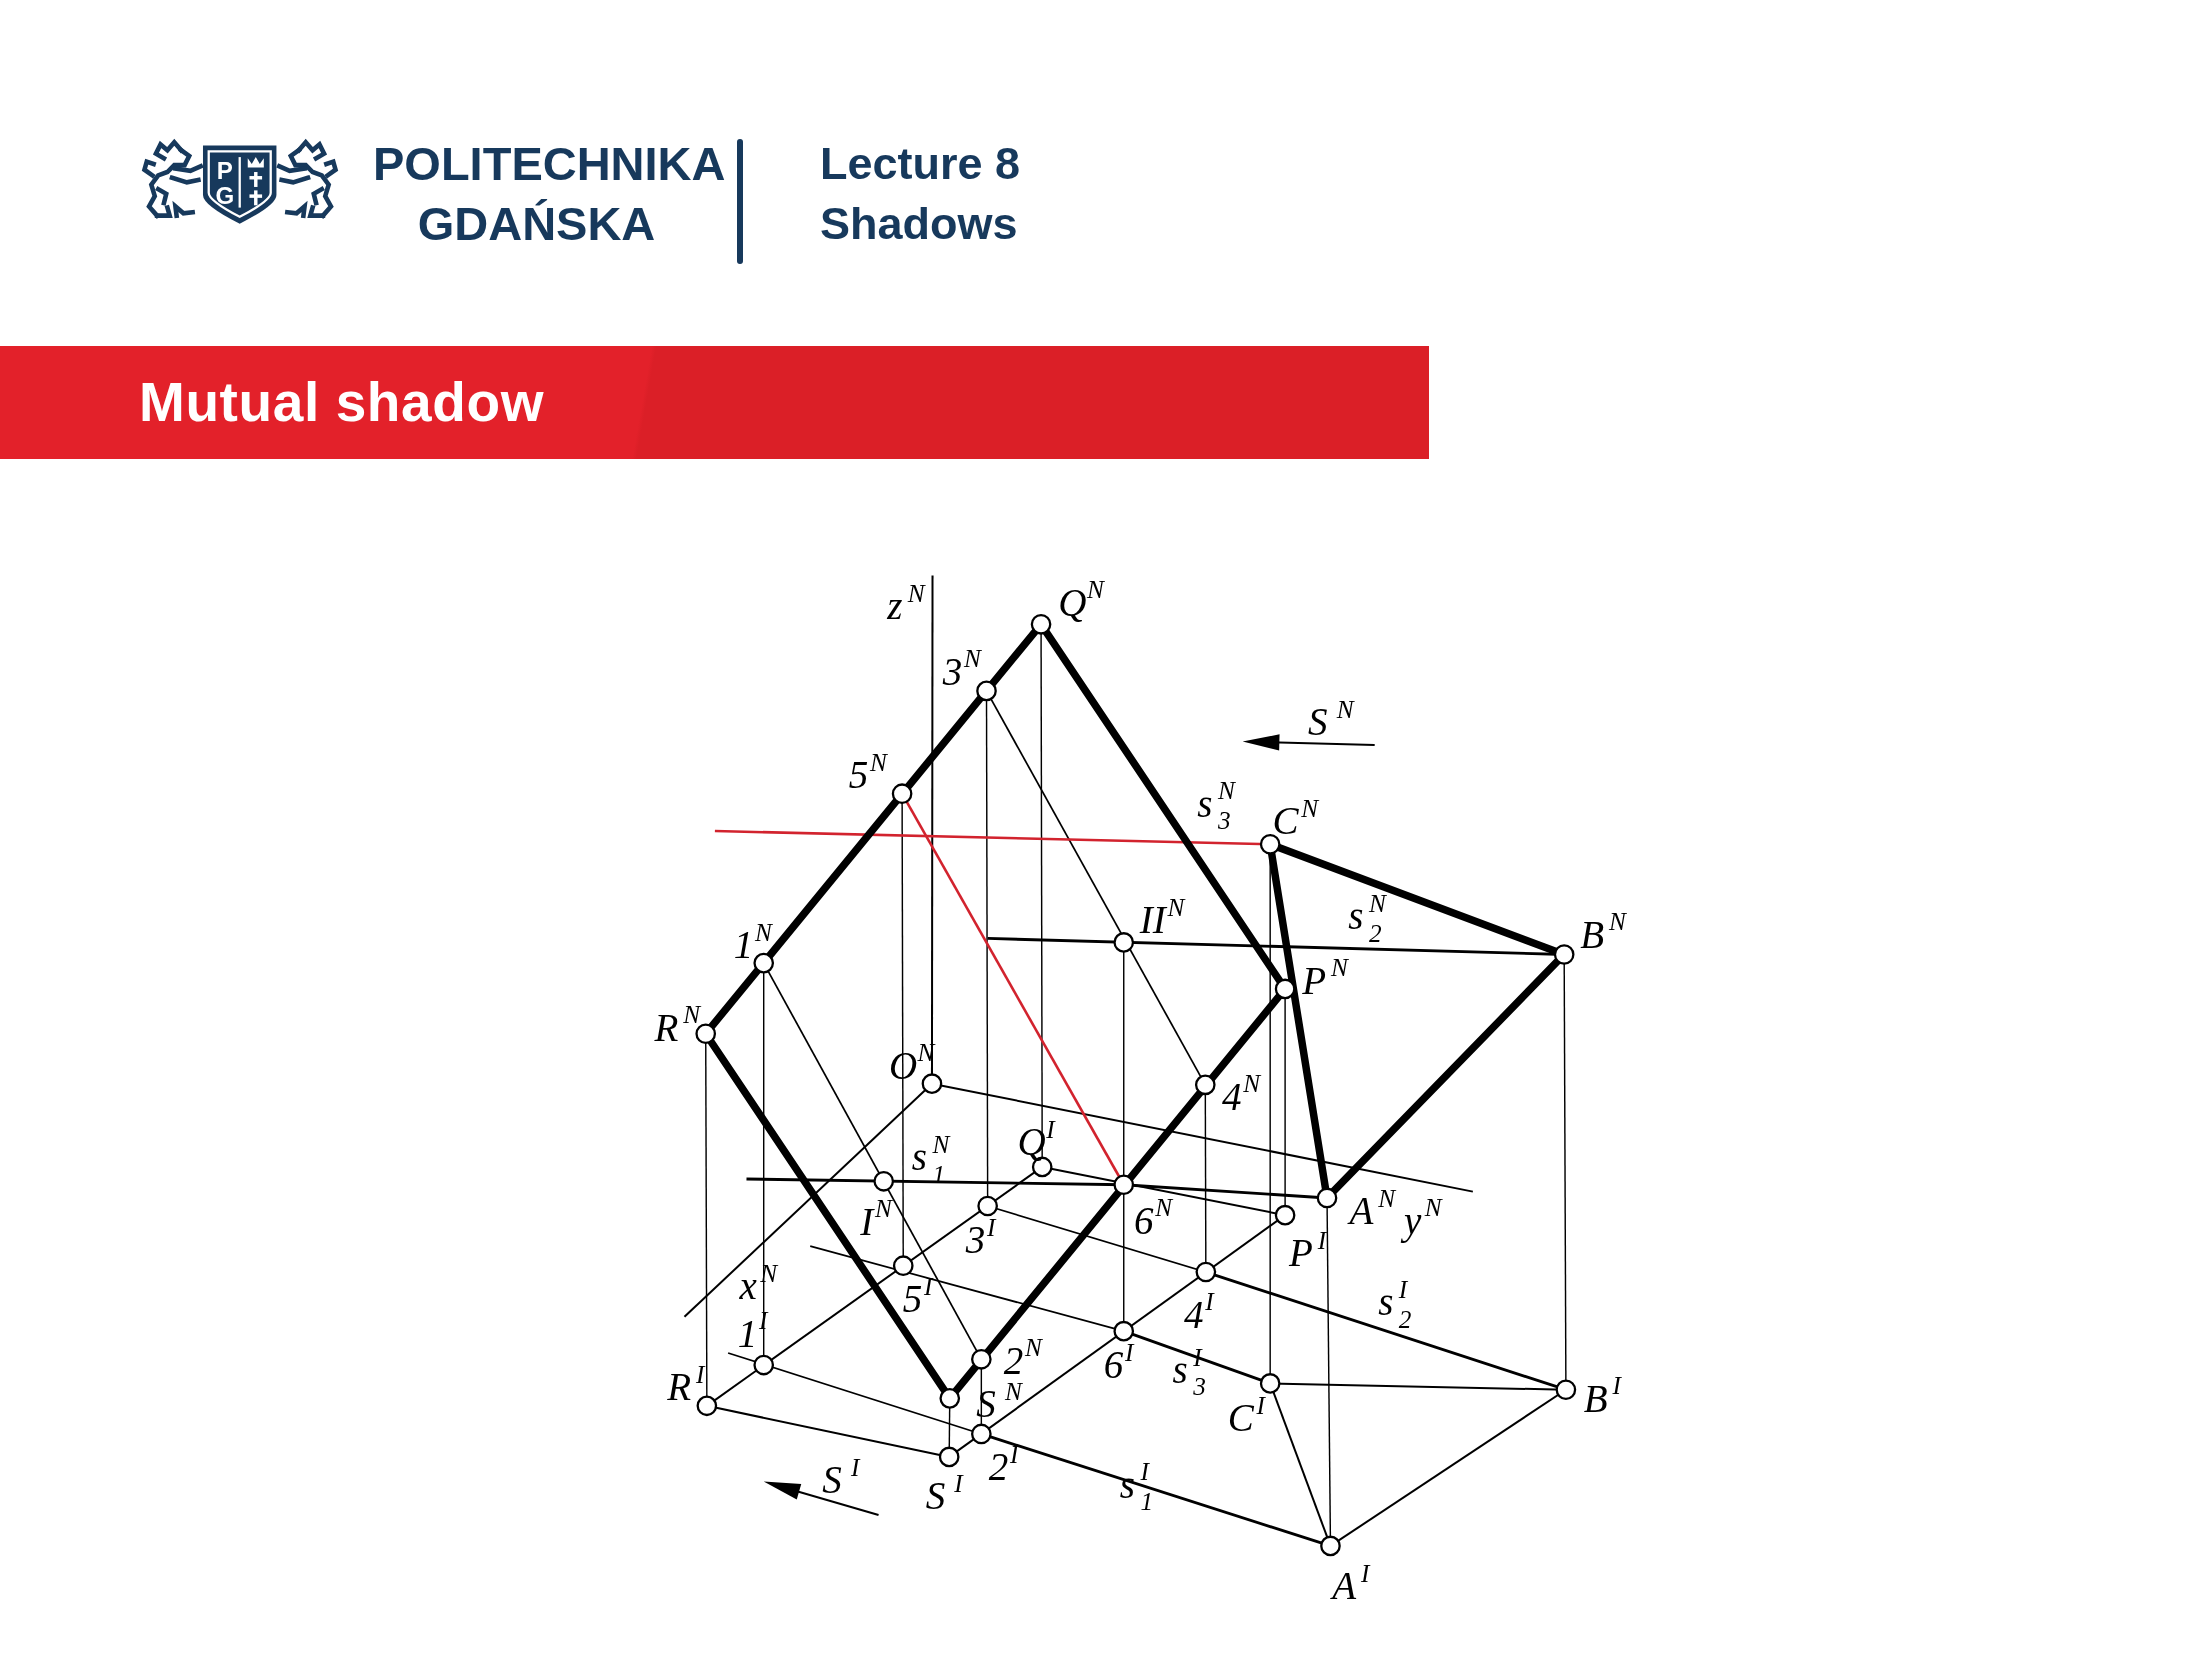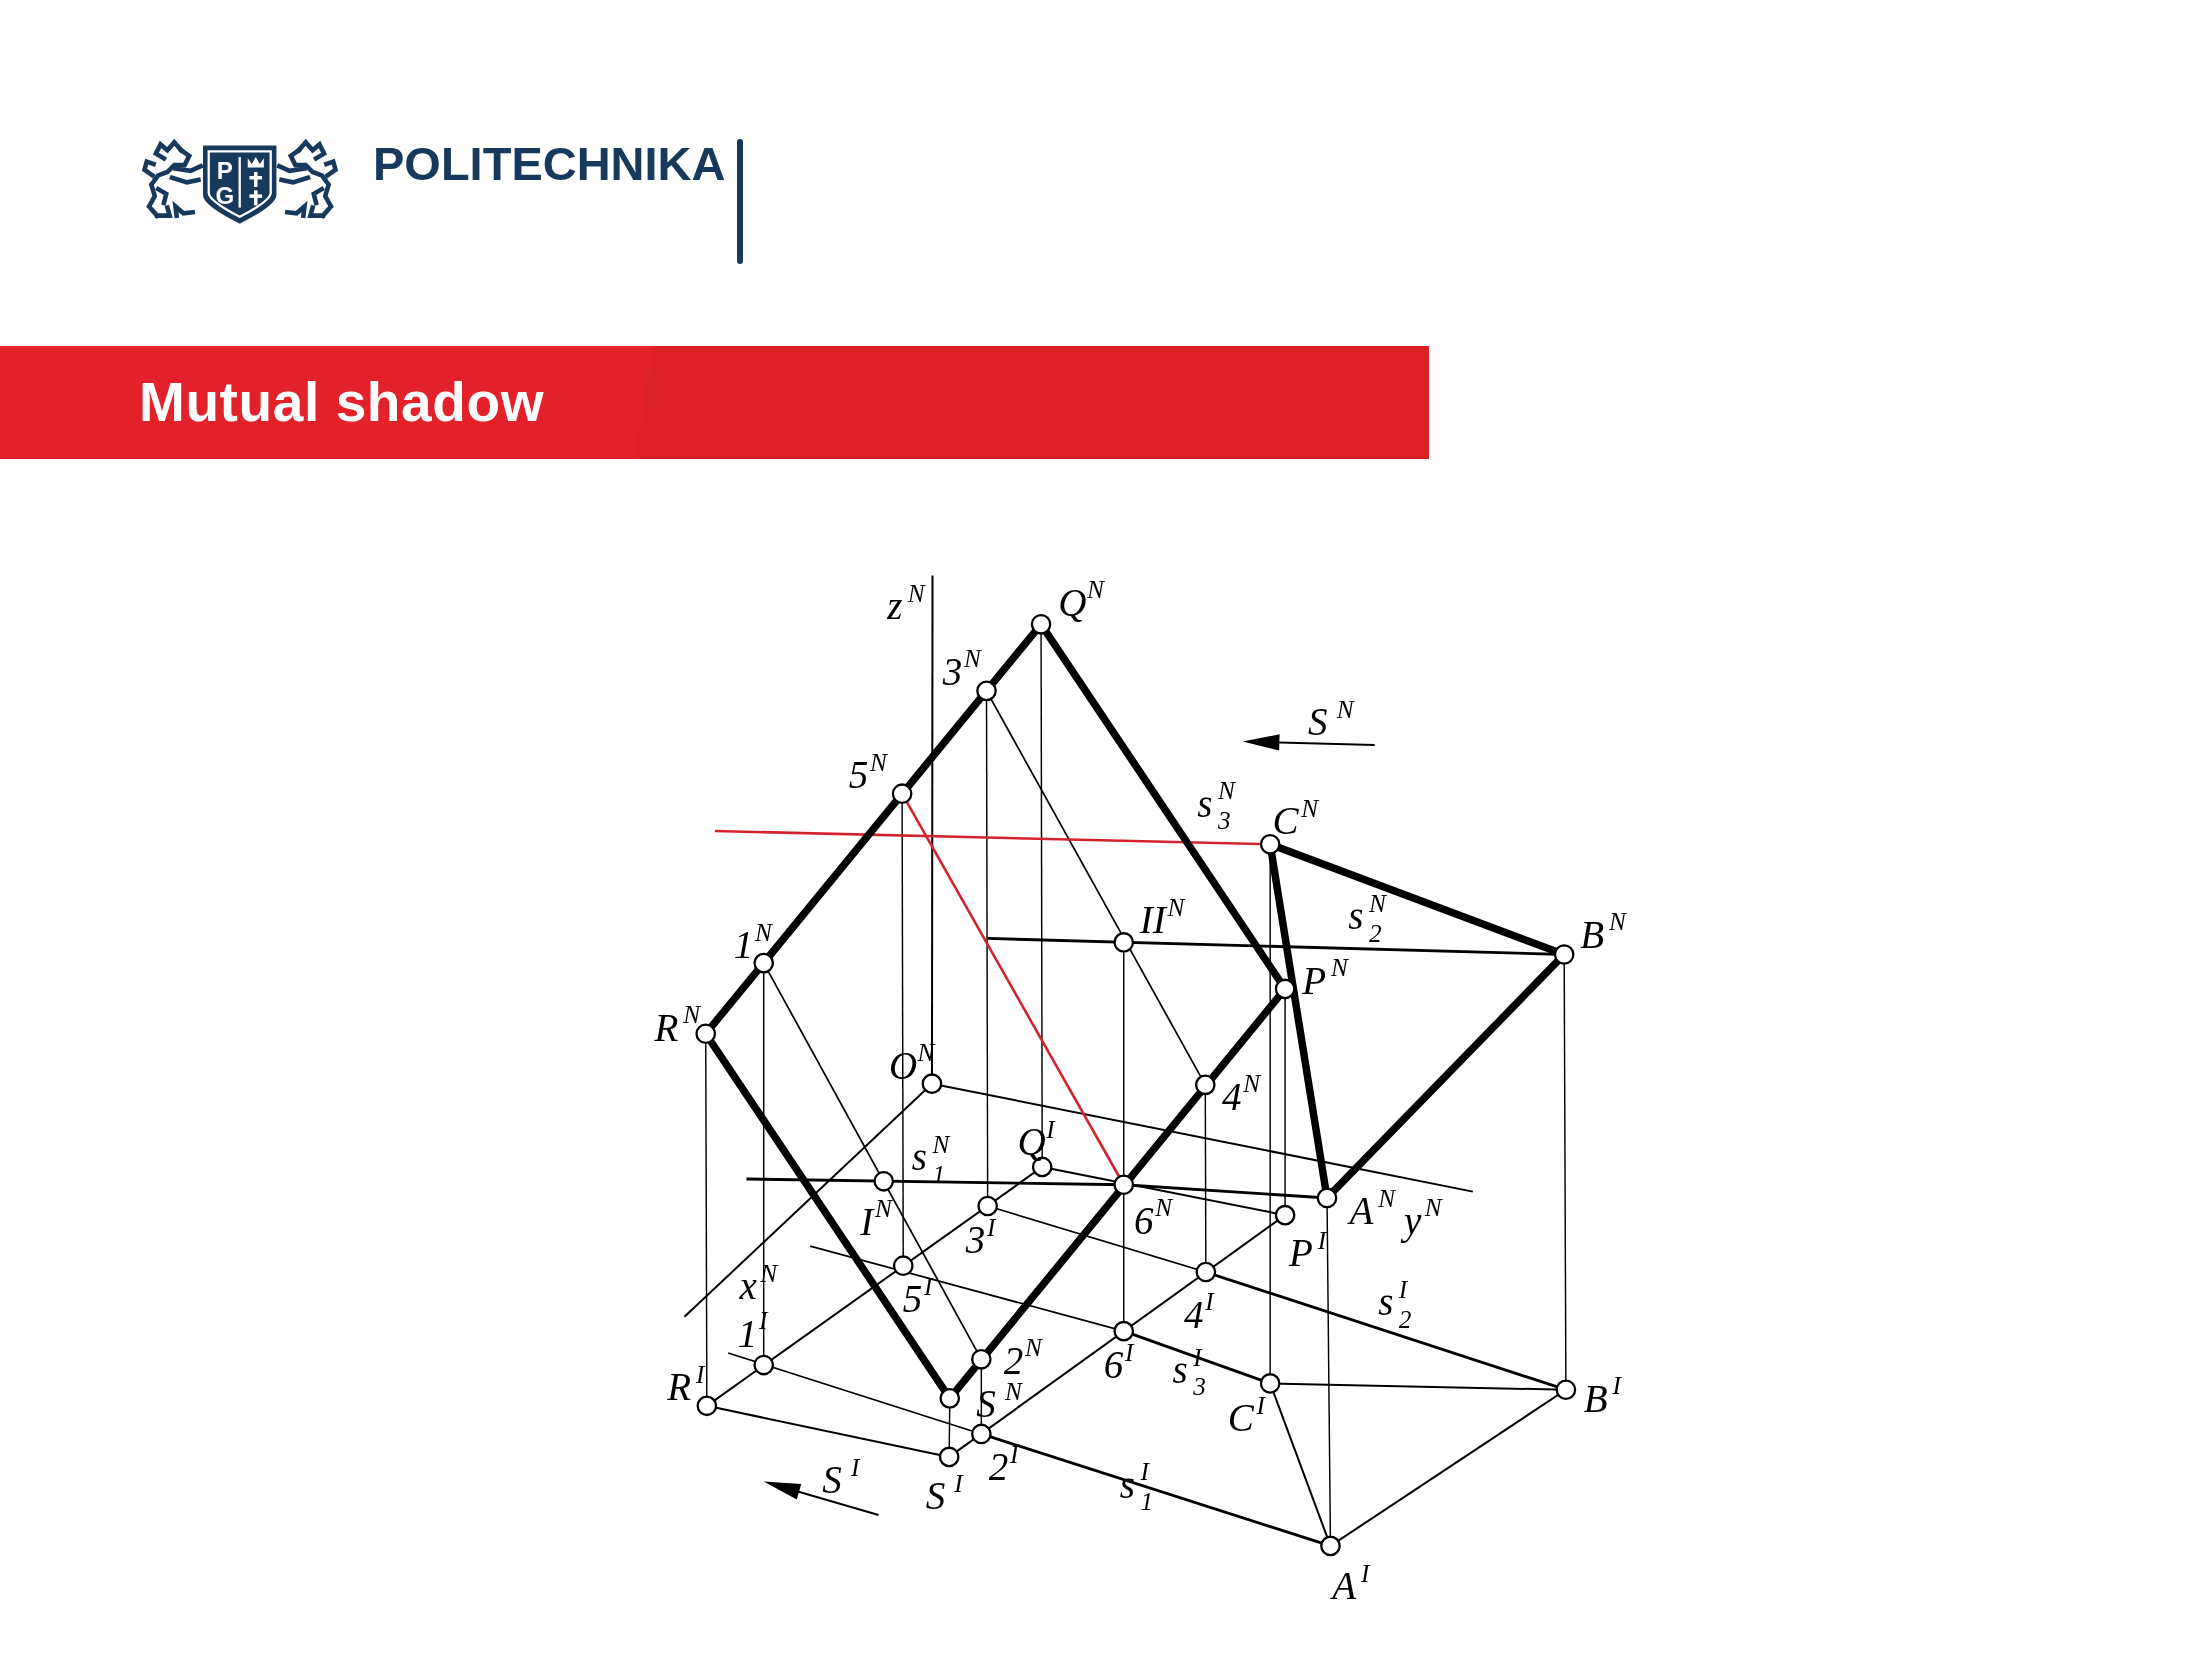--- a/index.html
+++ b/index.html
@@ -81,24 +81,29 @@
         <rect x="197" y="60" width="6" height="26"></rect>
           <rect x="189" y="67" width="22" height="6"></rect>
         <rect x="197" y="92" width="6" height="26"></rect>
           <rect x="189" y="99" width="22" height="6"></rect>
       </g>
     </g>
   </svg>
 
   <div class="uni">
     <div>POLITECHNIKA</div>
+    <div>GDAŃSKA</div>
   </div>
 
   <div class="hdr-divider"></div>
 
+  <div class="lecture">
+    <div>Lecture 8</div>
+    <div>Shadows</div>
+  </div>
 
   <div class="banner">
     <span>Mutual shadow</span>
   </div>
 
   <svg id="diagram" viewBox="0 0 3840 2880">
       <line x1="1624" y1="1002" x2="1623" y2="1887" class="seg axis"></line>
       <line x1="1623" y1="1887" x2="2565" y2="2075" class="seg axis"></line>
       <line x1="1623" y1="1887" x2="1192" y2="2293" class="seg axis"></line>
       <line x1="1813" y1="1087" x2="1815" y2="2032" class="seg proj"></line>

